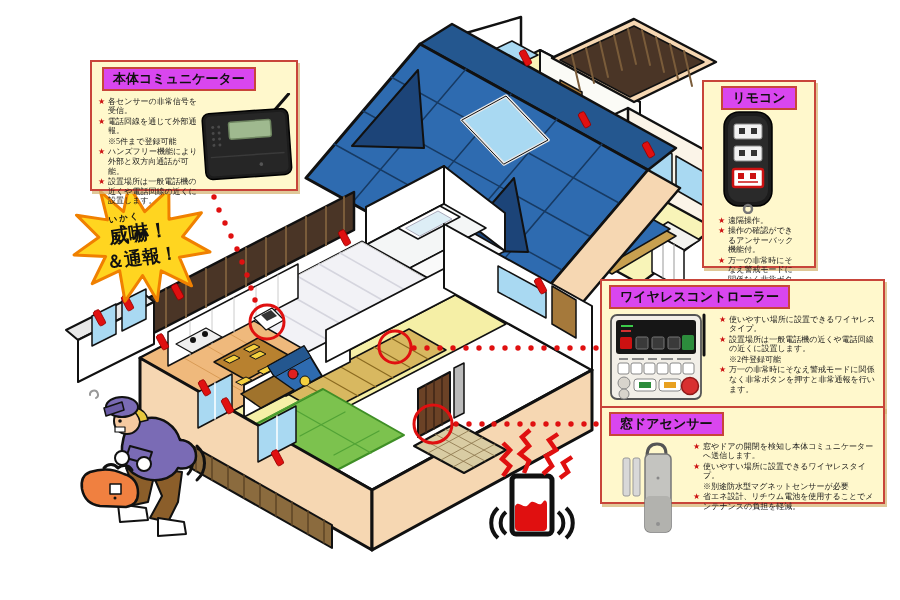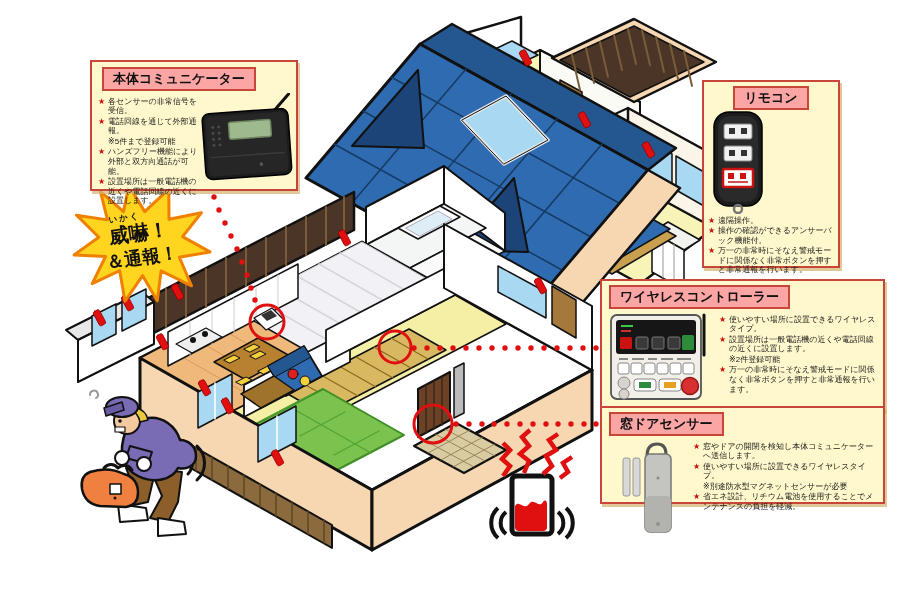--- a/index.html
+++ b/index.html
@@ -3,32 +3,32 @@
 <meta charset="utf-8">
 <style>
   html,body{margin:0;padding:0;background:#fff;}
   .stage{position:relative;width:900px;height:600px;background:#fff;overflow:hidden;
          font-family:"Liberation Sans","DejaVu Sans",sans-serif;}
   svg{display:block;}
   .scene{position:absolute;left:0;top:0;}
   
   .callout{position:absolute;background:#FFF8CC;border:2px solid #C8453A;
            box-shadow:2px 3px 0 rgba(214,182,118,.75);box-sizing:border-box;}
-  .callout .title{display:inline-block;background:#fca5a5;border:2px solid #C8453A;
+  .callout .title{display:inline-block;background:#d946ef;border:2px solid #C8453A;
            padding:0 9px;font-size:13px;font-weight:700;color:#111;line-height:1.5;
            white-space:nowrap;}
   .bullets{list-style:none;margin:4px 0 0 0;padding:0;}
   .bullets li{display:flex;font-size:8px;line-height:1.2;color:#1a1a1a;margin:0 0 1px 0;}
   .bullets .mk{width:10px;flex:0 0 10px;color:#CC1111;font-size:8px;}
-  .bullets .tx{flex:1;}
+  .bullets .tx{flex:1;font-family:Liberation Serif, serif;}
   .box-comm{left:90px;top:60px;width:208px;height:131px;padding:4px 6px;}
   .box-comm .title{position:relative;margin:1px 0 0 4px;}
   .box-comm .row{display:flex;margin-top:2px;}
   .box-comm .bullets{width:102px;flex:0 0 102px;}
-  .box-remote{left:702px;top:80px;width:138px;height:188px;padding:4px 4px;text-align:center;}
+  .box-remote{left:702px;top:80px;width:114px;height:188px;padding:4px 14px;text-align:center;}
   .box-remote .bullets{text-align:left;margin-top:2px;}
   .box-wireless{left:600px;top:279px;width:285px;height:132px;padding:4px 7px;}
   .box-wireless .row,.box-sensor .row{display:flex;margin-top:2px;}
   .box-wireless .bullets{flex:1;margin-left:6px;}
   .box-sensor{left:600px;top:406px;width:285px;height:98px;padding:4px 7px;}
   .box-sensor .bullets{flex:1;margin-left:4px;}
   .devwrap{flex:0 0 auto;}
 </style>
 </head>
 <body>

